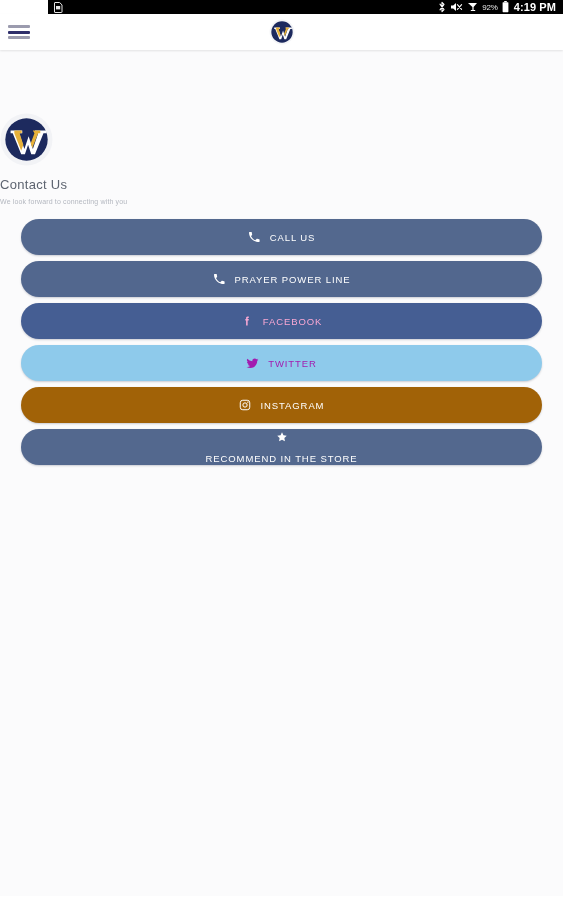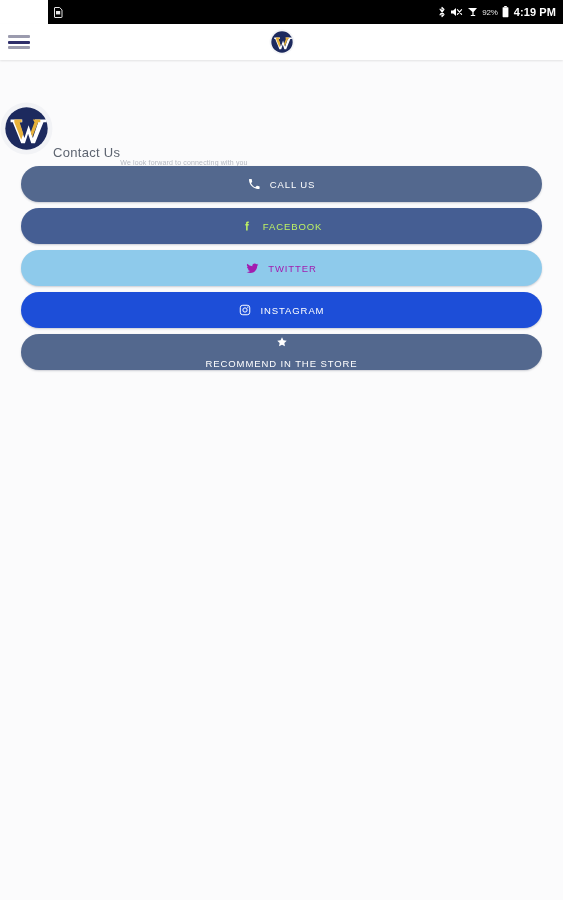--- a/index.html
+++ b/index.html
@@ -10,21 +10,21 @@
     width: 563px;
     height: 900px;
     overflow: hidden;
     background: #ffffff;
     font-family: "Liberation Sans", sans-serif;
     -webkit-font-smoothing: antialiased;
   }
 
   
   .status-bar {
-    height: 24px;
+    height: 14px;
     background: #000000;
     display: flex;
     align-items: center;
     justify-content: space-between;
     padding: 0 7px 0 6px;
     box-sizing: border-box;
     margin-left: 48px;
   }
   .status-left { display: flex; align-items: center; gap: 4px; }
   .status-right {
@@ -100,23 +100,24 @@
 
   
   .page {
     background: #fbfbfc;
     height: calc(900px - 18px - 36px);
     box-sizing: border-box;
     position: relative;
     overflow: hidden;
   }
   .content-head {
-    padding-top: 42px;
-    display: flex;
-    align-items: flex-end;
+    padding-top: 63px;
+    display: flex;
+    flex-direction: column;
+    align-items: flex-start;
   }
   .big-logo {
     width: 53px;
     height: 53px;
     margin-bottom: 11px;
   }
   .page-title {
     font-size: 13px;
     color: #5d6470;
     letter-spacing: 0.3px;
@@ -125,20 +126,21 @@
   }
   .page-subtitle {
     font-size: 7px;
     color: #b4b8c0;
     letter-spacing: 0.15px;
     margin: 0;
   }
 
   
   .btn-list {
+    margin-top: 14px;
     padding: 0 21px;
     display: flex;
     flex-direction: column;
     gap: 6px;
   }
   .action-btn {
     height: 36px;
     border-radius: 18px;
     border: 0;
     width: 100%;
@@ -243,37 +245,45 @@
 
   <div class="btn-list" id="btn-list">
       <button class="action-btn" style="background: rgb(83, 104, 142); color: rgb(255, 255, 255);">
         <span class="btn-icon">
           <svg width="12" height="12" viewBox="0 0 24 24" fill="currentColor">
             <path d="M6.6 10.8c1.7 3.4 4.5 6.1 7.9 7.8l2.6-2.6c.3-.3.8-.4 1.2-.3 1.2.4 2.5.6 3.9.6.6 0 1 .4 1 1V21c0 .6-.4 1-1 1C10.6 22 2 13.4 2 2.8c0-.6.4-1 1-1h3.7c.6 0 1 .4 1 1 0 1.3.2 2.6.6 3.9.1.4 0 .9-.3 1.2l-2.4 2.9z"></path>
           </svg>
         </span>
         <span class="btn-label">CALL US</span>
       </button>
-      <button class="action-btn" style="background: rgb(69, 94, 147); color: #bef264;">
+      <button class="action-btn" style="background: rgb(82, 103, 142); color: rgb(255, 255, 255);">
+        <span class="btn-icon">
+          <svg width="12" height="12" viewBox="0 0 24 24" fill="currentColor">
+            <path d="M6.6 10.8c1.7 3.4 4.5 6.1 7.9 7.8l2.6-2.6c.3-.3.8-.4 1.2-.3 1.2.4 2.5.6 3.9.6.6 0 1 .4 1 1V21c0 .6-.4 1-1 1C10.6 22 2 13.4 2 2.8c0-.6.4-1 1-1h3.7c.6 0 1 .4 1 1 0 1.3.2 2.6.6 3.9.1.4 0 .9-.3 1.2l-2.4 2.9z"></path>
+          </svg>
+        </span>
+        <span class="btn-label">PRAYER POWER LINE</span>
+      </button>
+      <button class="action-btn" style="background: rgb(69, 94, 147); color: #f9a8d4;">
         <span class="btn-icon">
           <svg width="12" height="12" viewBox="0 0 24 24" fill="currentColor">
             <path d="M15.6 8.2h-2.3V6.7c0-.7.5-.9.8-.9h1.4V3.1l-2.2 0c-2.5 0-3.1 1.9-3.1 3.1v2h-1.5v2.8h1.5V21h3.1v-10h2.1l.2-2.8z"></path>
           </svg>
         </span>
         <span class="btn-label">FACEBOOK</span>
       </button>
       <button class="action-btn" style="background: rgb(142, 202, 235); color: #a21caf;">
         <span class="btn-icon">
           <svg width="13" height="13" viewBox="0 0 24 24" fill="currentColor">
             <path d="M23 4.9c-.8.4-1.7.6-2.6.8 1-.6 1.7-1.5 2-2.6-.9.5-1.9.9-2.9 1.1A4.5 4.5 0 0 0 11.7 8 12.8 12.8 0 0 1 2.4 3.3a4.5 4.5 0 0 0 1.4 6 4.4 4.4 0 0 1-2-.6v.1c0 2.2 1.5 4 3.6 4.4a4.5 4.5 0 0 1-2 .1 4.5 4.5 0 0 0 4.2 3.1A9 9 0 0 1 1 18.3a12.7 12.7 0 0 0 6.9 2c8.3 0 12.8-6.9 12.8-12.8v-.6c.9-.6 1.6-1.4 2.3-2z"></path>
           </svg>
         </span>
         <span class="btn-label">TWITTER</span>
       </button>
-      <button class="action-btn" style="background: #1d4ed8; color: rgb(255, 255, 255); text-align: center;">
+      <button class="action-btn" style="background: #a16207; color: rgb(255, 255, 255); text-align: center;">
         <span class="btn-icon">
           <svg width="12" height="12" viewBox="0 0 24 24" fill="none" stroke="currentColor" stroke-width="2">
             <rect x="2.5" y="2.5" width="19" height="19" rx="5"></rect>
             <circle cx="12" cy="12" r="4.3"></circle>
             <circle cx="17.6" cy="6.4" r="1.3" fill="currentColor" stroke="none"></circle>
           </svg>
         </span>
         <span class="btn-label">INSTAGRAM</span>
       </button>
       <button class="action-btn" style="background: rgb(83, 104, 142); color: rgb(255, 255, 255); flex-direction: column;">

